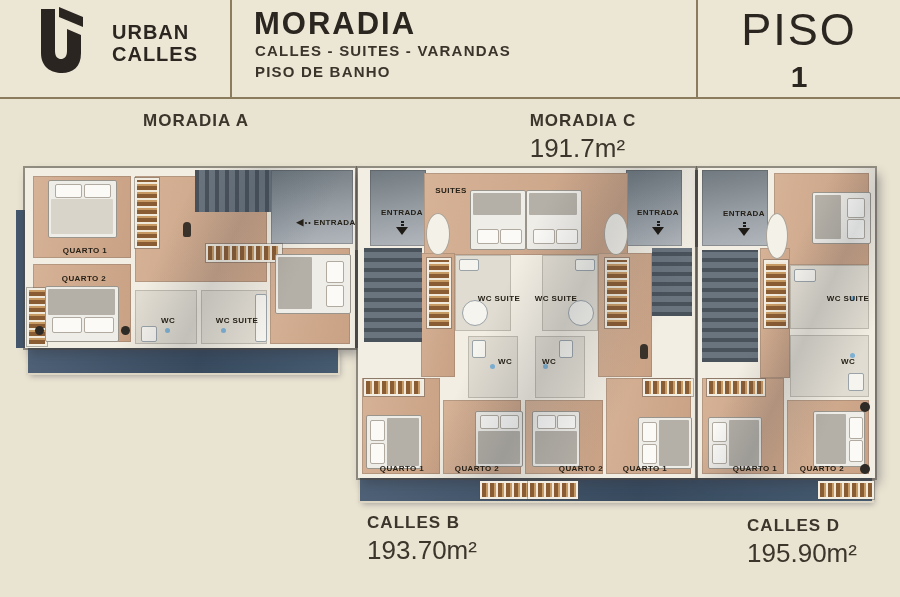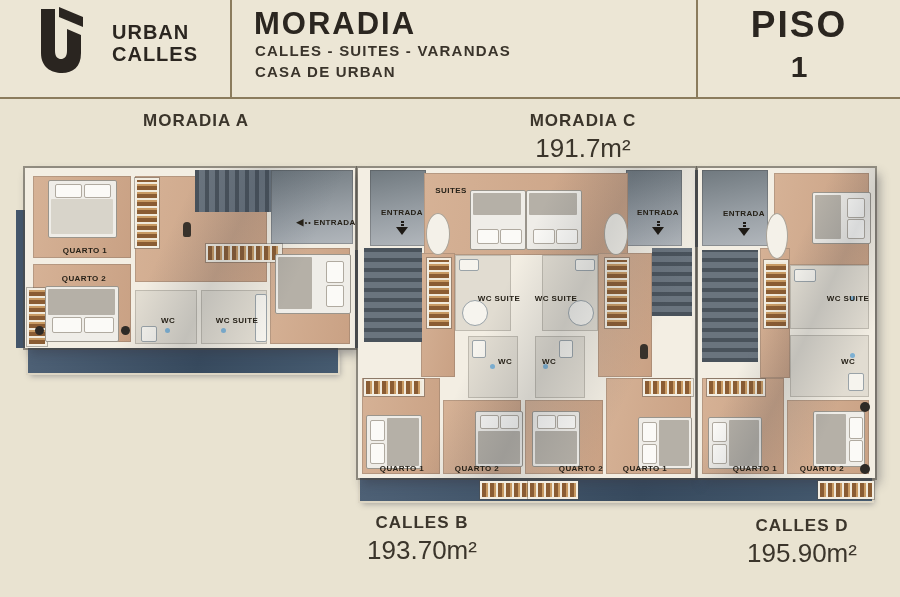--- a/index.html
+++ b/index.html
@@ -11,26 +11,26 @@
          background:var(--header-bg);border-bottom:2px solid var(--line);display:flex;}
   .logo-box{width:230px;height:100%;border-right:2px solid var(--line);position:relative;}
   .logo{position:absolute;left:30px;top:5px;}
   .brand{position:absolute;left:112px;top:22px;font-weight:700;font-size:20px;
          line-height:1.08;letter-spacing:1px;color:var(--ink);}
   .title-box{flex:1;position:relative;border-right:2px solid var(--line);}
   .main-title{position:absolute;left:22px;top:6px;font-size:31px;font-weight:700;letter-spacing:2px;}
   .subtitle1{position:absolute;left:23px;top:42px;font-size:15px;font-weight:700;letter-spacing:1.2px;color:#3a342b;}
   .subtitle2{position:absolute;left:23px;top:63px;font-size:15px;font-weight:700;letter-spacing:1.2px;color:#3a342b;}
   .piso-box{width:202px;text-align:center;}
-  .piso{font-size:37px;font-weight:700;letter-spacing:2px;margin-top:4px;}
+  .piso{font-size:45px;font-weight:400;letter-spacing:2px;margin-top:4px;}
   .piso-num{font-size:30px;font-weight:700;margin-top:4px;}
 
   
   .plan{position:absolute;left:0;top:99px;width:900px;height:498px;}
-  .unit-label{position:absolute;transform:translateX(-50%);text-align:center;color:var(--label-ink);z-index:7;}
+  .unit-label{position:absolute;transform:translateX(-50%);color:var(--label-ink);z-index:7;}
   .uname{font-size:17px;font-weight:600;letter-spacing:1px;}
   .uarea{font-size:26px;font-weight:400;margin-top:2px;}
 
   .block{position:absolute;background:var(--wall);
          box-shadow:0 0 0 2px rgba(77,72,65,.55), 4px 6px 10px rgba(55,58,72,.45);z-index:2;}
   .shade{position:absolute;inset:0;pointer-events:none;z-index:4;
          background:linear-gradient(115deg,rgba(44,56,72,0) 42%,rgba(44,56,72,.17) 58%,rgba(44,56,72,0) 78%);}
   .floor{position:absolute;background:linear-gradient(100deg,var(--wood-light),var(--wood));
          box-shadow:inset 0 0 0 1px rgba(90,84,76,.25);}
   .bath{position:absolute;background:var(--bath);box-shadow:inset 0 0 0 1px rgba(90,84,76,.25);}
@@ -80,21 +80,21 @@
         <path fill="#2a2520" d="M28,2 L52,12 L52,22 L28,12 Z"></path>
       </svg>
       <div class="brand">
         <div>URBAN</div>
         <div>CALLES</div>
       </div>
     </div>
     <div class="title-box">
       <div class="main-title">MORADIA</div>
       <div class="subtitle1">CALLES - SUITES - VARANDAS</div>
-      <div class="subtitle2">CASA DE URBAN</div>
+      <div class="subtitle2">PISO DE BANHO</div>
     </div>
     <div class="piso-box">
       <div class="piso">PISO</div>
       <div class="piso-num">1</div>
     </div>
   </header>
 
   <div class="plan">
 
     <div class="unit-label" style="left:196px;top:12px;">

